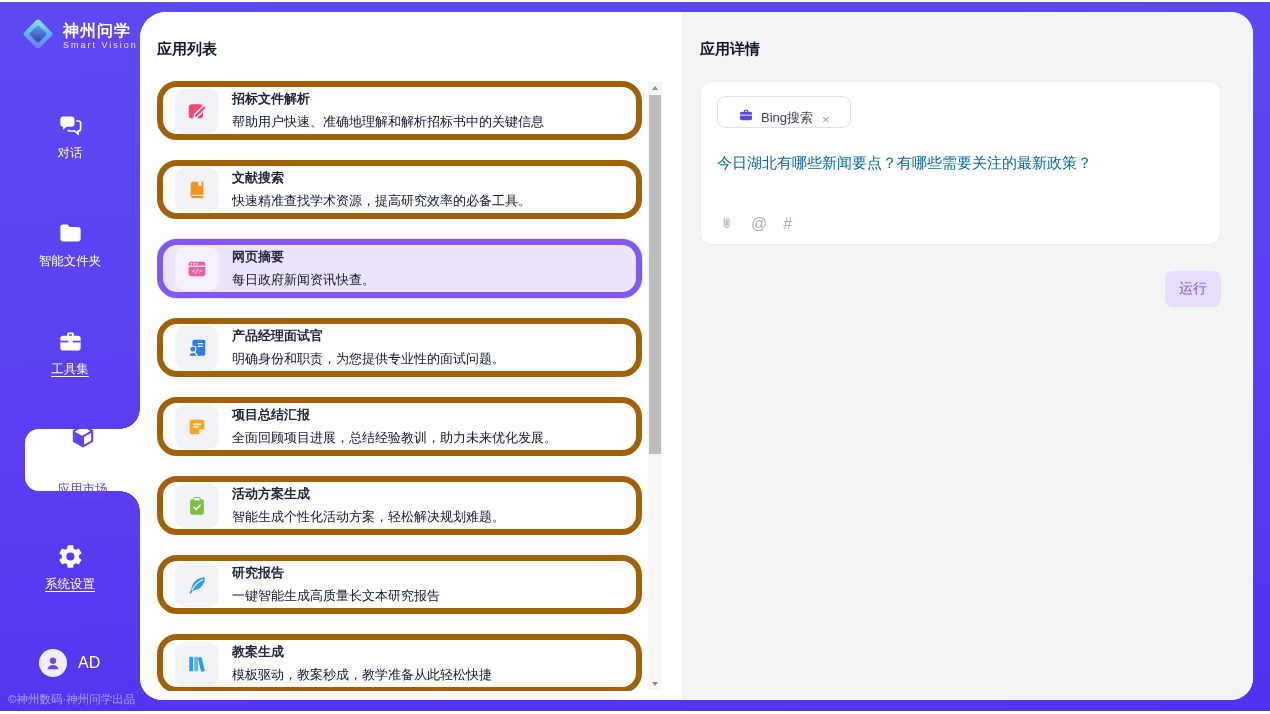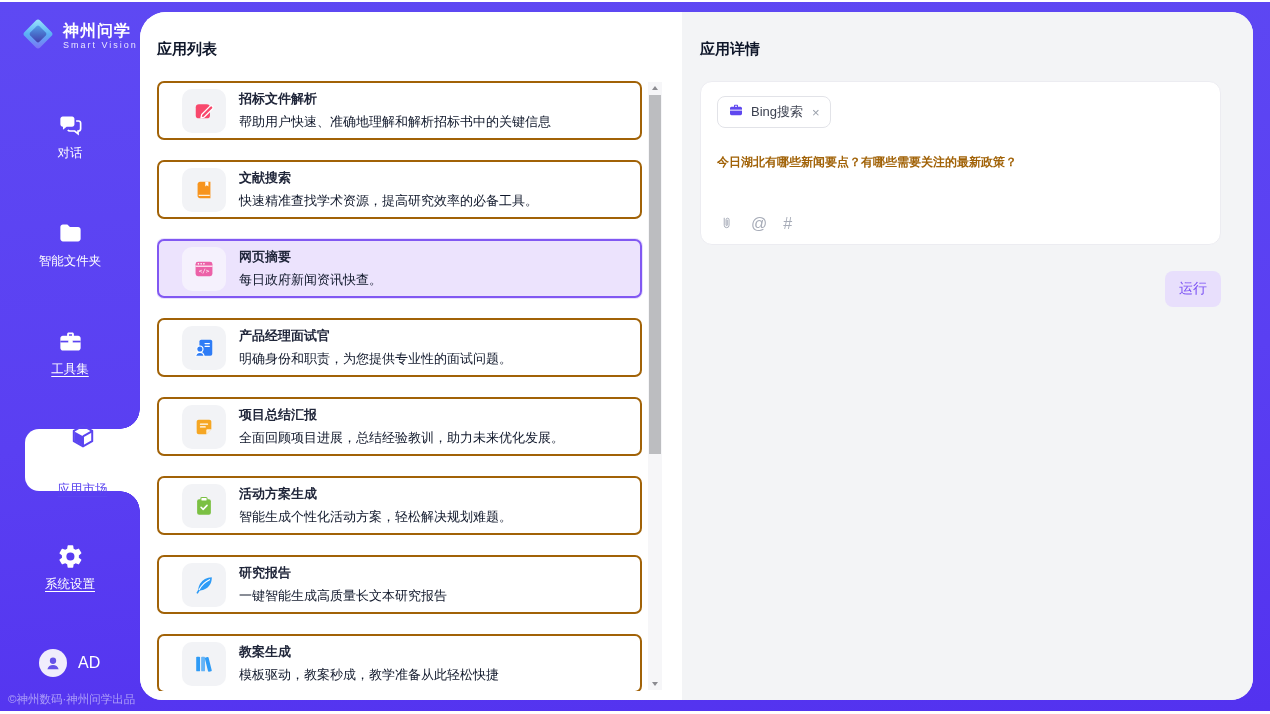--- a/index.html
+++ b/index.html
@@ -34,44 +34,44 @@
   .user-name { color:#fff; font-size:16px; }
   .copyright { position:absolute; left:8px; bottom:4px; font-size:11.5px; color:rgba(255,255,255,.5); white-space:nowrap; }
 
   
   .content { position:absolute; left:140px; top:10px; right:17px; bottom:11px;
              border-radius:26px 22px 22px 22px; overflow:hidden; display:flex; background:#fff; }
   .panel-title { font-size:15px; font-weight:bold; color:#0f172a; }
 
   .list-panel { width:542px; background:#fff; position:relative; padding:28px 0 0 17px; }
   .apps { margin-top:22px; height:calc(100% - 50px); overflow:hidden; padding-right:40px; position:relative; }
-  .app-card { display:flex; align-items:center; gap:13px; height:59px; border:2px solid #a16207;
-              border-radius:7px; padding:0 23px; margin-bottom:20px; background:#fff; cursor:pointer; }
+  .app-card { display:flex; align-items:center; gap:13px; height:59px; border:6px solid #a16207;
+              border-radius:20px; padding:0 12px; margin-bottom:20px; background:#fff; cursor:pointer; }
   .app-card.selected { background:#ece3fd; border-color:#8158f2; box-shadow:0 0 0 1px rgba(129,88,242,.18); }
   .app-icon { width:44px; height:44px; border-radius:10px; background:#f2f3f6; display:flex;
               align-items:center; justify-content:center; flex:none; }
   .app-card.selected .app-icon { background:#f5f1fd; }
   .app-name { font-size:13px; font-weight:bold; color:#20263a; margin-bottom:5px; }
   .app-desc { font-size:13px; color:#0f172a; }
 
   .scrollbar { position:absolute; top:70px; right:20px; bottom:10px; width:14px; background:#f6f6f8; cursor:pointer; }
   .sb-arrow { position:absolute; left:0; width:14px; height:13px; display:flex; align-items:center; justify-content:center; cursor:pointer; }
   .sb-arrow.up { top:0; } .sb-arrow.down { bottom:0; }
   .tri-up   { width:0; height:0; border:3.5px solid transparent; border-bottom:4.5px solid #8b8b90; margin-top:-4px; }
   .tri-down { width:0; height:0; border:3.5px solid transparent; border-top:4.5px solid #8b8b90; margin-bottom:-4px; }
   .sb-thumb { position:absolute; top:13px; left:1px; width:12px; height:59%; background:#bcbdc0; cursor:pointer; }
 
   .detail-panel { flex:1; background:#f3f4f6; padding:28px 32px 0 18px; position:relative; }
   .detail-card { margin-top:22px; background:#fff; border:1px solid #ececf1; border-radius:12px;
                  height:164px; position:relative; padding:12px 16px; cursor:text; }
-  .tool-tag { display:inline-flex; align-items:center; gap:7px; border:1px solid #e2e3e8; border-radius:8px;
-              padding:0 10px; height:32px; background:#fff; margin-top:2px; cursor:pointer; }
+  .tool-tag { display:inline-flex; align-items:flex-end; gap:7px; border:1px solid #e2e3e8; border-radius:8px;
+              padding:0 20px; height:32px; background:#fff; margin-top:2px; cursor:pointer; }
   .tag-label { font-size:13px; color:#3c4150; }
   .tag-close { color:#9aa0ab; font-size:13px; margin-left:2px; cursor:pointer; }
-  .question { margin-top:26px; font-size:12px; color:#a16207;font-weight:bold; }
+  .question { margin-top:26px; font-size:15px; color:#0369a1; }
   .tools { position:absolute; left:17px; bottom:12px; display:flex; align-items:center; gap:16px; color:#a7acb8; }
   .tool-txt { font-size:16px; line-height:1; cursor:pointer; }
   .tool-clip { cursor:pointer; display:flex; }
   .run-row { margin-top:26px; display:flex; justify-content:flex-end; }
   .run-btn { background:#e8dffc; color:#7a50f4; border:none; border-radius:8px; font-size:14px;
              padding:9px 14px; cursor:pointer; font-family:inherit; }
 </style>
 </head>
 <body>
 

